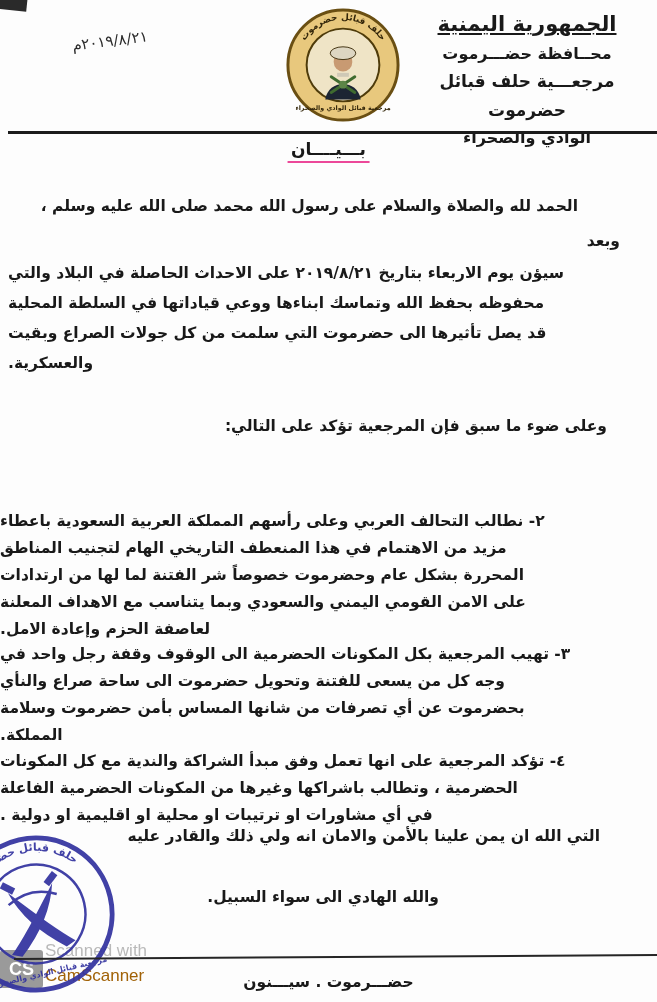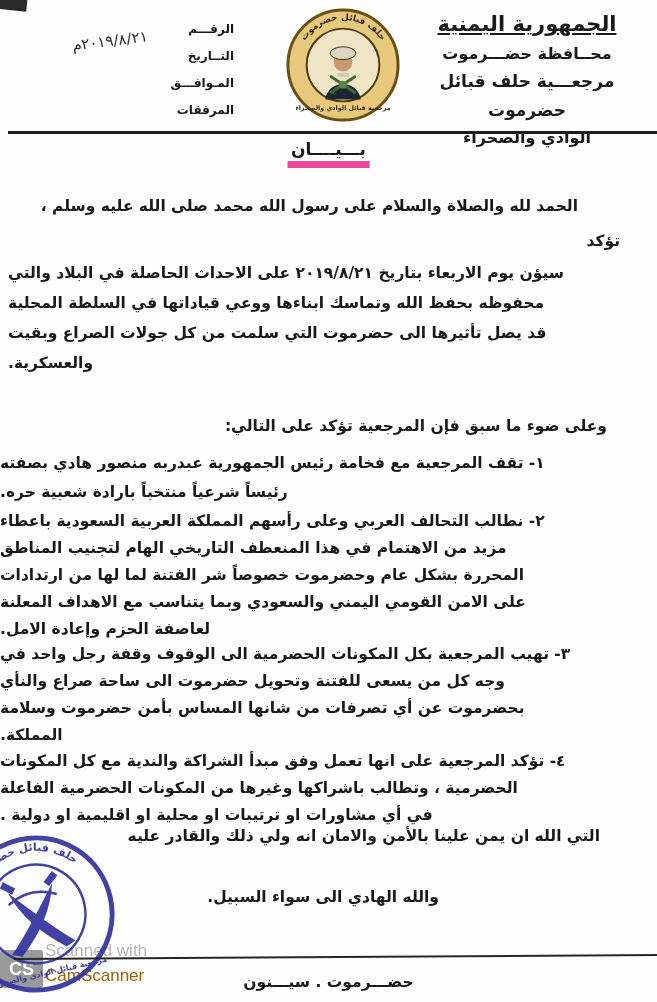--- a/index.html
+++ b/index.html
@@ -14,21 +14,21 @@
   .hdr-region{font-size:16px;line-height:26px;}
   .hdr-left{position:absolute;top:16px;left:148px;width:86px;font-size:12px;font-weight:bold;
             text-align:right;line-height:27px;}
   .date-hand{position:absolute;top:32px;left:72px;font-size:15px;color:#2b2b2b;
              transform:rotate(-7deg);font-weight:normal;}
   .emblem{position:absolute;top:5px;left:284px;width:118px;height:120px;}
   .corner-artifact{position:absolute;top:-4px;left:-5px;width:32px;height:14px;background:#2a2a2a;
                    transform:rotate(6deg);}
   .rule-top{position:absolute;top:131px;left:8px;right:0;height:3px;background:#1c1c1c;}
   .doc-title{position:absolute;top:139px;left:50%;transform:translateX(-50%);
-             font-size:17px;font-weight:bold;border-bottom:7px solid #ec4899;padding:0 4px 2px 4px;}
+             font-size:17px;font-weight:bold;border-bottom:2px solid #ec4899;padding:0 4px 2px 4px;}
   
   .block{position:absolute;font-weight:bold;font-size:15.5px;text-align:left;}
   .b-opening{top:197px;right:79px;}
   .b-wabaad{top:232px;right:37px;}
   .b-intro{top:258px;right:13px;width:636px;line-height:30px;}
   .b-intro .line:first-child{padding-right:18px;}
   .b-leadin{top:417px;right:50px;}
   .item{right:27px;width:630px;}
   .item .line{line-height:27px;}
   .item .cont{padding-right:30px;}
@@ -62,26 +62,20 @@
 
   <div class="corner-artifact"></div>
 
   <div class="hdr-right ar">
     <div class="hdr-country">الجمهورية اليمنية</div>
     <div class="hdr-gov">محــافظة حضـــرموت</div>
     <div class="hdr-org">مرجعـــية حلف قبائل حضرموت</div>
     <div class="hdr-region">الوادي والصحراء</div>
   </div>
 
-  <div class="hdr-left ar">
-    <div>الرقـــم</div>
-    <div>التــاريخ</div>
-    <div>المـوافـــق</div>
-    <div>المرفقات</div>
-  </div>
   <div class="date-hand ar">٢٠١٩/٨/٢١م</div>
 
   <svg class="emblem" viewBox="0 0 120 120">
     <circle cx="60" cy="60" r="56" fill="#e8c87d" stroke="#6a4f13" stroke-width="3"></circle>
     <circle cx="60" cy="60" r="37" fill="#efe4c6" stroke="#4e3b0a" stroke-width="2"></circle>
     <g>
       <path d="M42,95 C45,74 75,74 78,95 Z" fill="#1c2533"></path>
       <circle cx="60" cy="57" r="9.5" fill="#c89a72"></circle>
       <ellipse cx="60" cy="48" rx="13" ry="6.5" fill="#ddd6c2" stroke="#443513" stroke-width="1"></ellipse>
       <path d="M48,88 L72,72 M48,72 L72,88" stroke="#3f6b2f" stroke-width="3" stroke-linecap="round"></path>
@@ -94,35 +88,31 @@
     <text font-size="9" font-weight="bold" fill="#33260a">
       <textPath href="#arcTop" startOffset="50%" text-anchor="middle">حلف قبائل حضرموت</textPath>
     </text>
     <text x="60" y="106" font-size="6.5" font-weight="bold" fill="#33260a" text-anchor="middle">مرجعية قبائل الوادي والصحراء</text>
   </svg>
 
   <div class="rule-top"></div>
   <div class="doc-title ar">بـــيــــان</div>
 
   <div class="block b-opening ar">الحمد لله والصلاة والسلام على رسول الله محمد صلى الله عليه وسلم ،</div>
-  <div class="block b-wabaad ar">تؤكد</div>
+  <div class="block b-wabaad ar">وبعد</div>
 
   <div class="block b-intro ar">
     <div class="line">سيؤن يوم الاربعاء  بتاريخ ٢٠١٩/٨/٢١  على الاحداث الحاصلة في البلاد والتي</div>
     <div class="line">محفوظه بحفظ الله وتماسك ابناءها ووعي قياداتها في السلطة المحلية</div>
     <div class="line">قد يصل تأثيرها الى حضرموت التي سلمت من كل جولات الصراع وبقيت</div>
     <div class="line">والعسكرية.</div>
   </div>
 
   <div class="block b-leadin ar">وعلى ضوء ما سبق فإن المرجعية  تؤكد على التالي:</div>
 
-  <div class="block item b-item1 ar">
-    <div class="line">١- تقف المرجعية مع فخامة رئيس الجمهورية عبدربه منصور  هادي بصفته</div>
-    <div class="line cont">رئيساً شرعياً منتخباً بارادة  شعبية حره.</div>
-  </div>
 
   <div class="block item b-item2 ar">
     <div class="line">٢- نطالب التحالف العربي وعلى رأسهم المملكة العربية السعودية باعطاء</div>
     <div class="line cont">مزيد من الاهتمام في هذا المنعطف التاريخي الهام لتجنيب المناطق</div>
     <div class="line cont">المحررة  بشكل عام وحضرموت خصوصاً  شر الفتنة لما لها من ارتدادات</div>
     <div class="line cont">على الامن القومي اليمني والسعودي وبما يتناسب مع الاهداف المعلنة</div>
     <div class="line cont">لعاصفة الحزم وإعادة الامل.</div>
   </div>
 
   <div class="block item b-item3 ar">

